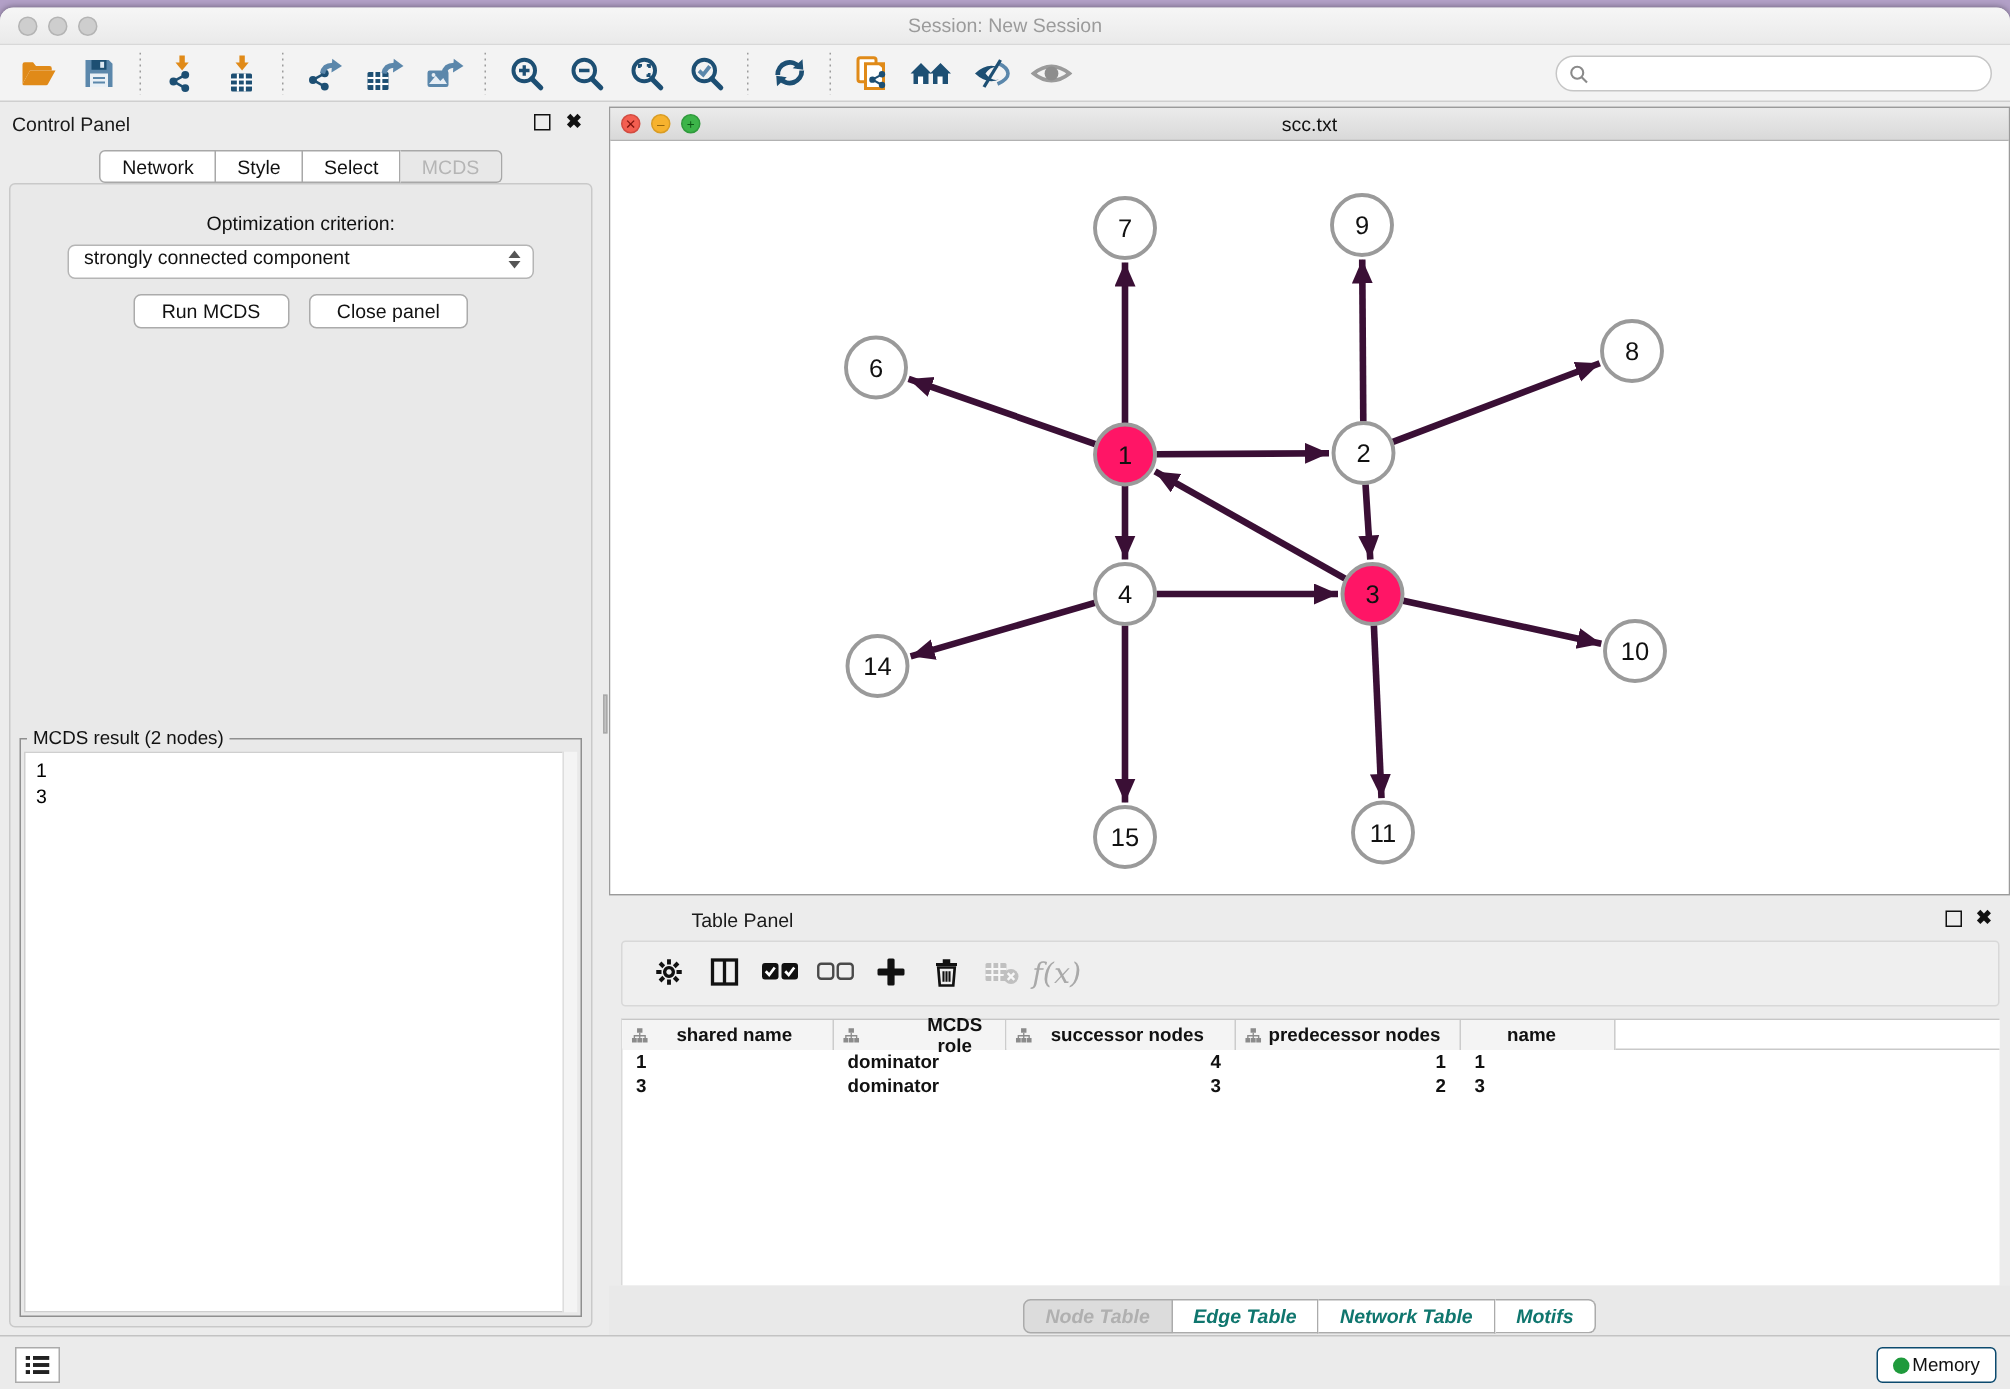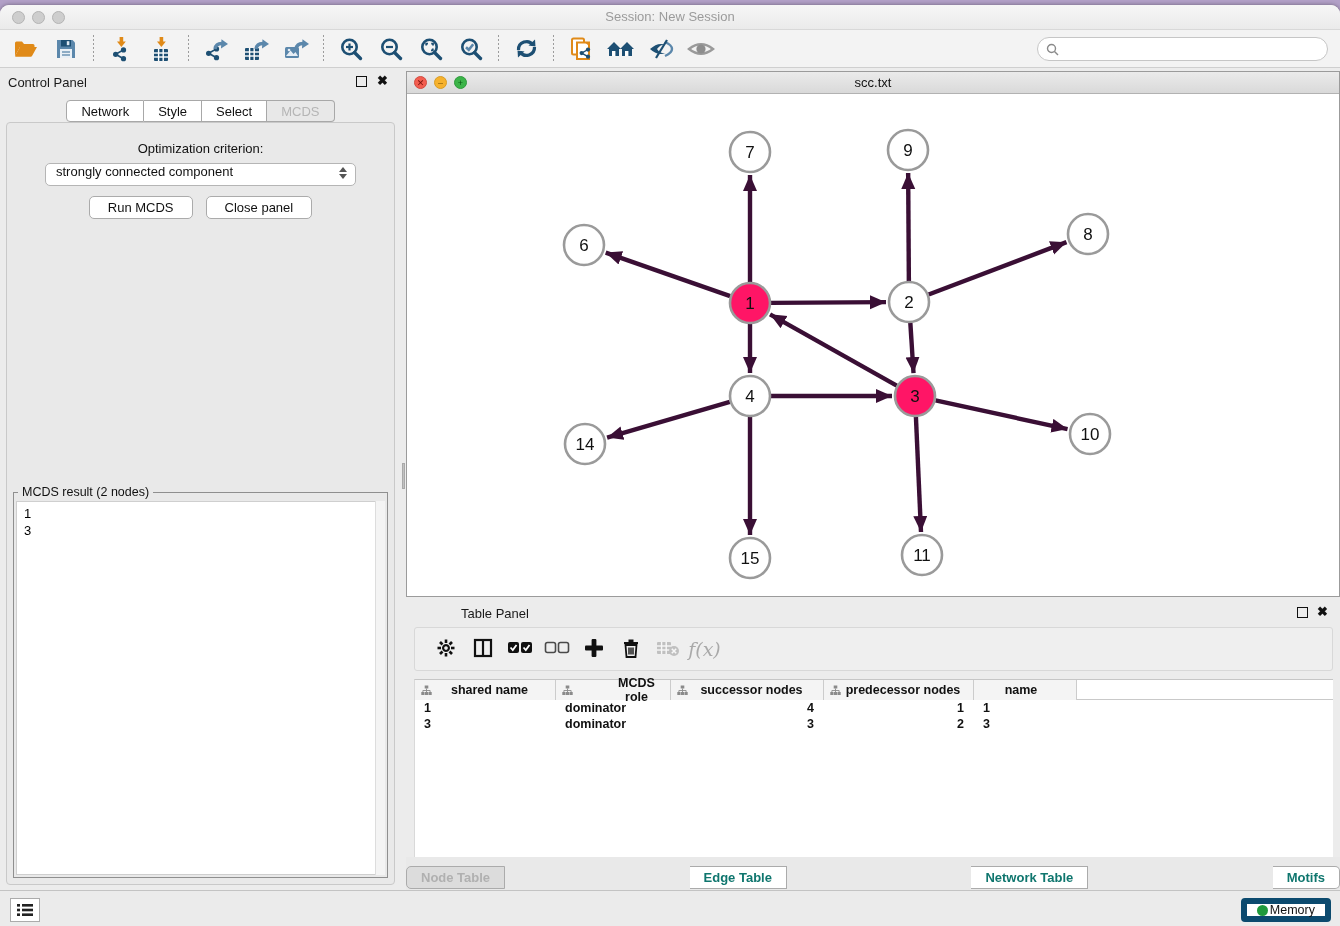--- a/index.html
+++ b/index.html
@@ -110,34 +110,34 @@
     border-top:1px solid #c6c6c6; border-left:1px solid #d9d9d9;font-weight:bold; }
   .tbl-head { display:flex; height:20px; border-bottom:1px solid #c9c9c9; background:#fff; }
   .th { height:20px; background:#f4f4f4; border-right:1px solid #cccccc;
     display:flex; align-items:center; font-size:12.5px; color:#111; }
   .th .tree { margin-left:6px; }
   .th .lbl { flex:1; text-align:center; padding-right:8px; }
   .tbl-row { display:flex; height:16px; font-size:12.5px; color:#111; }
   .td { overflow:hidden; white-space:nowrap; }
 
   .tp-footer { position:absolute; left:0; right:0; bottom:0; height:38px; background:#e9e9e9; }
-  .ttab-row { position:absolute; left:0; right:0; top:9px; display:flex; justify-content:space-between; }
+  .ttab-row { position:absolute; left:0; right:0; top:9px; display:flex; justify-content:center;font-style:italic; }
   .ttab { height:23px; padding:0 14px; font-size:13px; font-weight:bold; line-height:22px;
     background:#fff; border:1px solid #ababab; border-left:none; color:#0f766e; }
   .ttab:first-child { border-left:1px solid #ababab; border-radius:5px 0 0 5px; }
   .ttab:last-child { border-radius:0 5px 5px 0; }
   .ttab.selected { background:#dcdcdc; color:#b0b0b0; }
 
   
   .statusbar { position:absolute; left:0; right:0; bottom:0; height:36px;
     background:#ebebeb; border-top:1px solid #c3c3c3; }
   .list-btn { position:absolute; left:10px; top:7px; width:30px; height:24px;
     background:#fff; border:1px solid #ababab; display:flex; align-items:center; justify-content:center; }
   .memory-btn { position:absolute; right:9px; top:7px; height:24px; padding:0 10px;
-    background:#fff; border:6px solid #0c4a6e; border-radius:4px; display:flex;
+    background:#fff; border:1px solid #0c4a6e; border-radius:4px; display:flex;
     align-items:center; gap:2px; font-size:12.5px; color:#111; }
   .memdot { width:11px; height:11px; border-radius:50%; background:#1f9a3c; }
 </style>
 </head>
 <body>
 
 <div class="app-window">
 
   <div class="titlebar">
     <span class="traffic" style="left:12px"></span>

